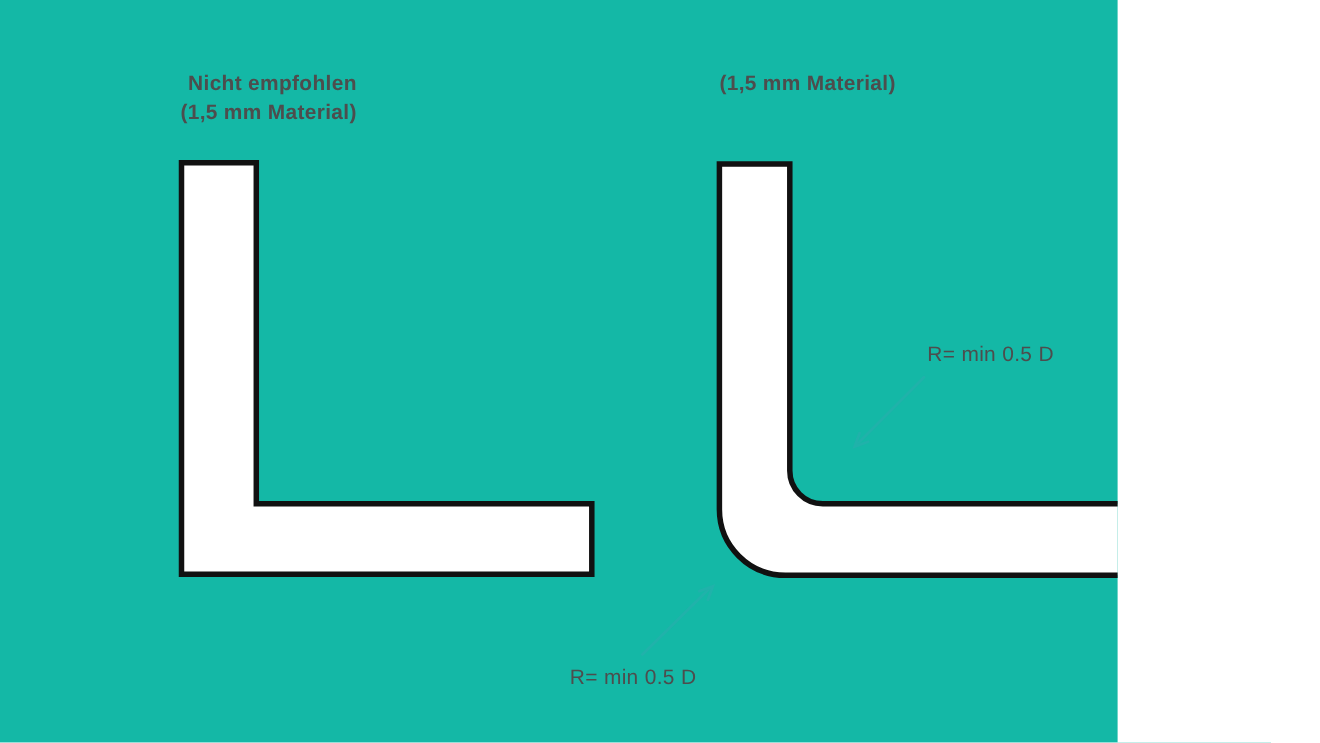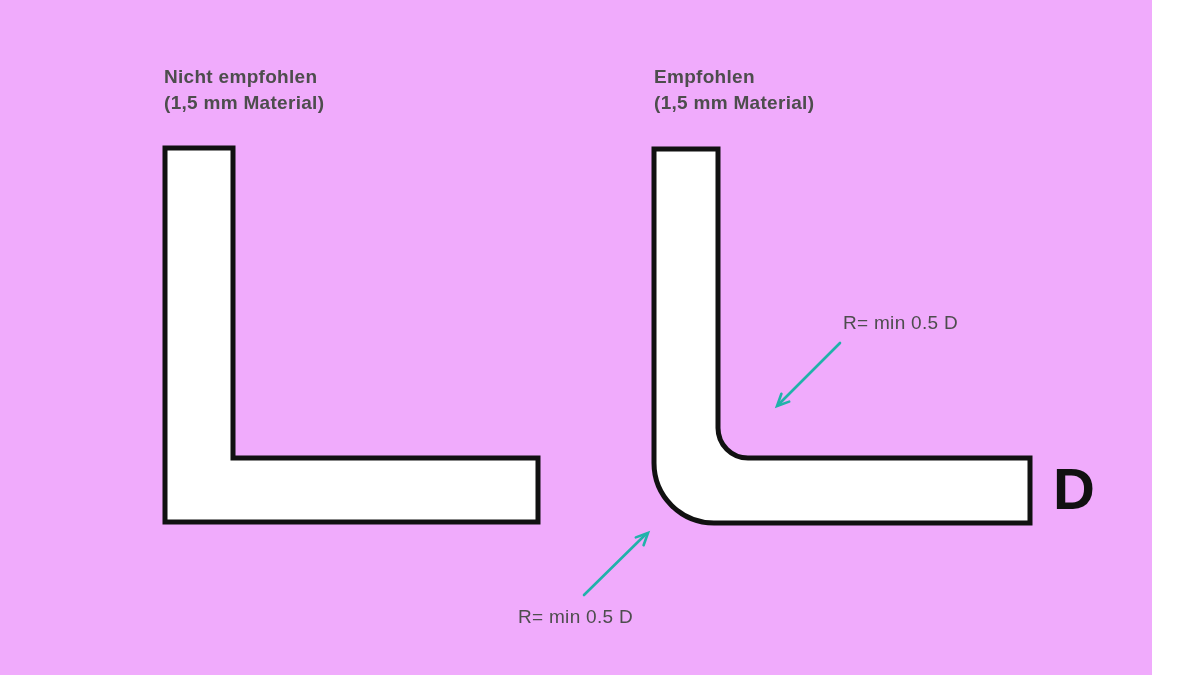--- a/index.html
+++ b/index.html
@@ -3,24 +3,25 @@
 <meta charset="utf-8">
 <style>
   html, body {
     margin: 0;
     padding: 0;
     background: #ffffff;
     font-family: "Liberation Sans", "DejaVu Sans", sans-serif;
   }
   .canvas {
     position: relative;
-    width: 1152px;
+    width: 1016px;
     height: 675px;
-    background: #f0abfc;
+    background: #14b8a6;
     overflow: hidden;
+    text-align: right;
   }
   .shapes-svg {
     position: absolute;
     left: 0;
     top: 0;
   }
   .panel-title {
     position: absolute;
     font-size: 19px;
     font-weight: 700;
@@ -67,21 +68,20 @@
       <polyline points="635.8,537.4 648,533 643.6,545.2" stroke="#20b2aa"></polyline>
     </g>
   </svg>
 
   <div class="panel-title" style="left:164px; top:64px">
     <div>Nicht empfohlen</div>
     <div>(1,5 mm Material)</div>
   </div>
 
   <div class="panel-title" style="left:654px; top:64px">
-    <div>Empfohlen</div>
     <div>(1,5 mm Material)</div>
   </div>
 
   <div class="radius-label" style="left:843px; top:312px">R= min 0.5 D</div>
 
   <div class="radius-label" style="left:518px; top:606px">R= min 0.5 D</div>
 
   <div class="thickness-label" style="left:1053px; top:460px">D</div>
 
 </div>

